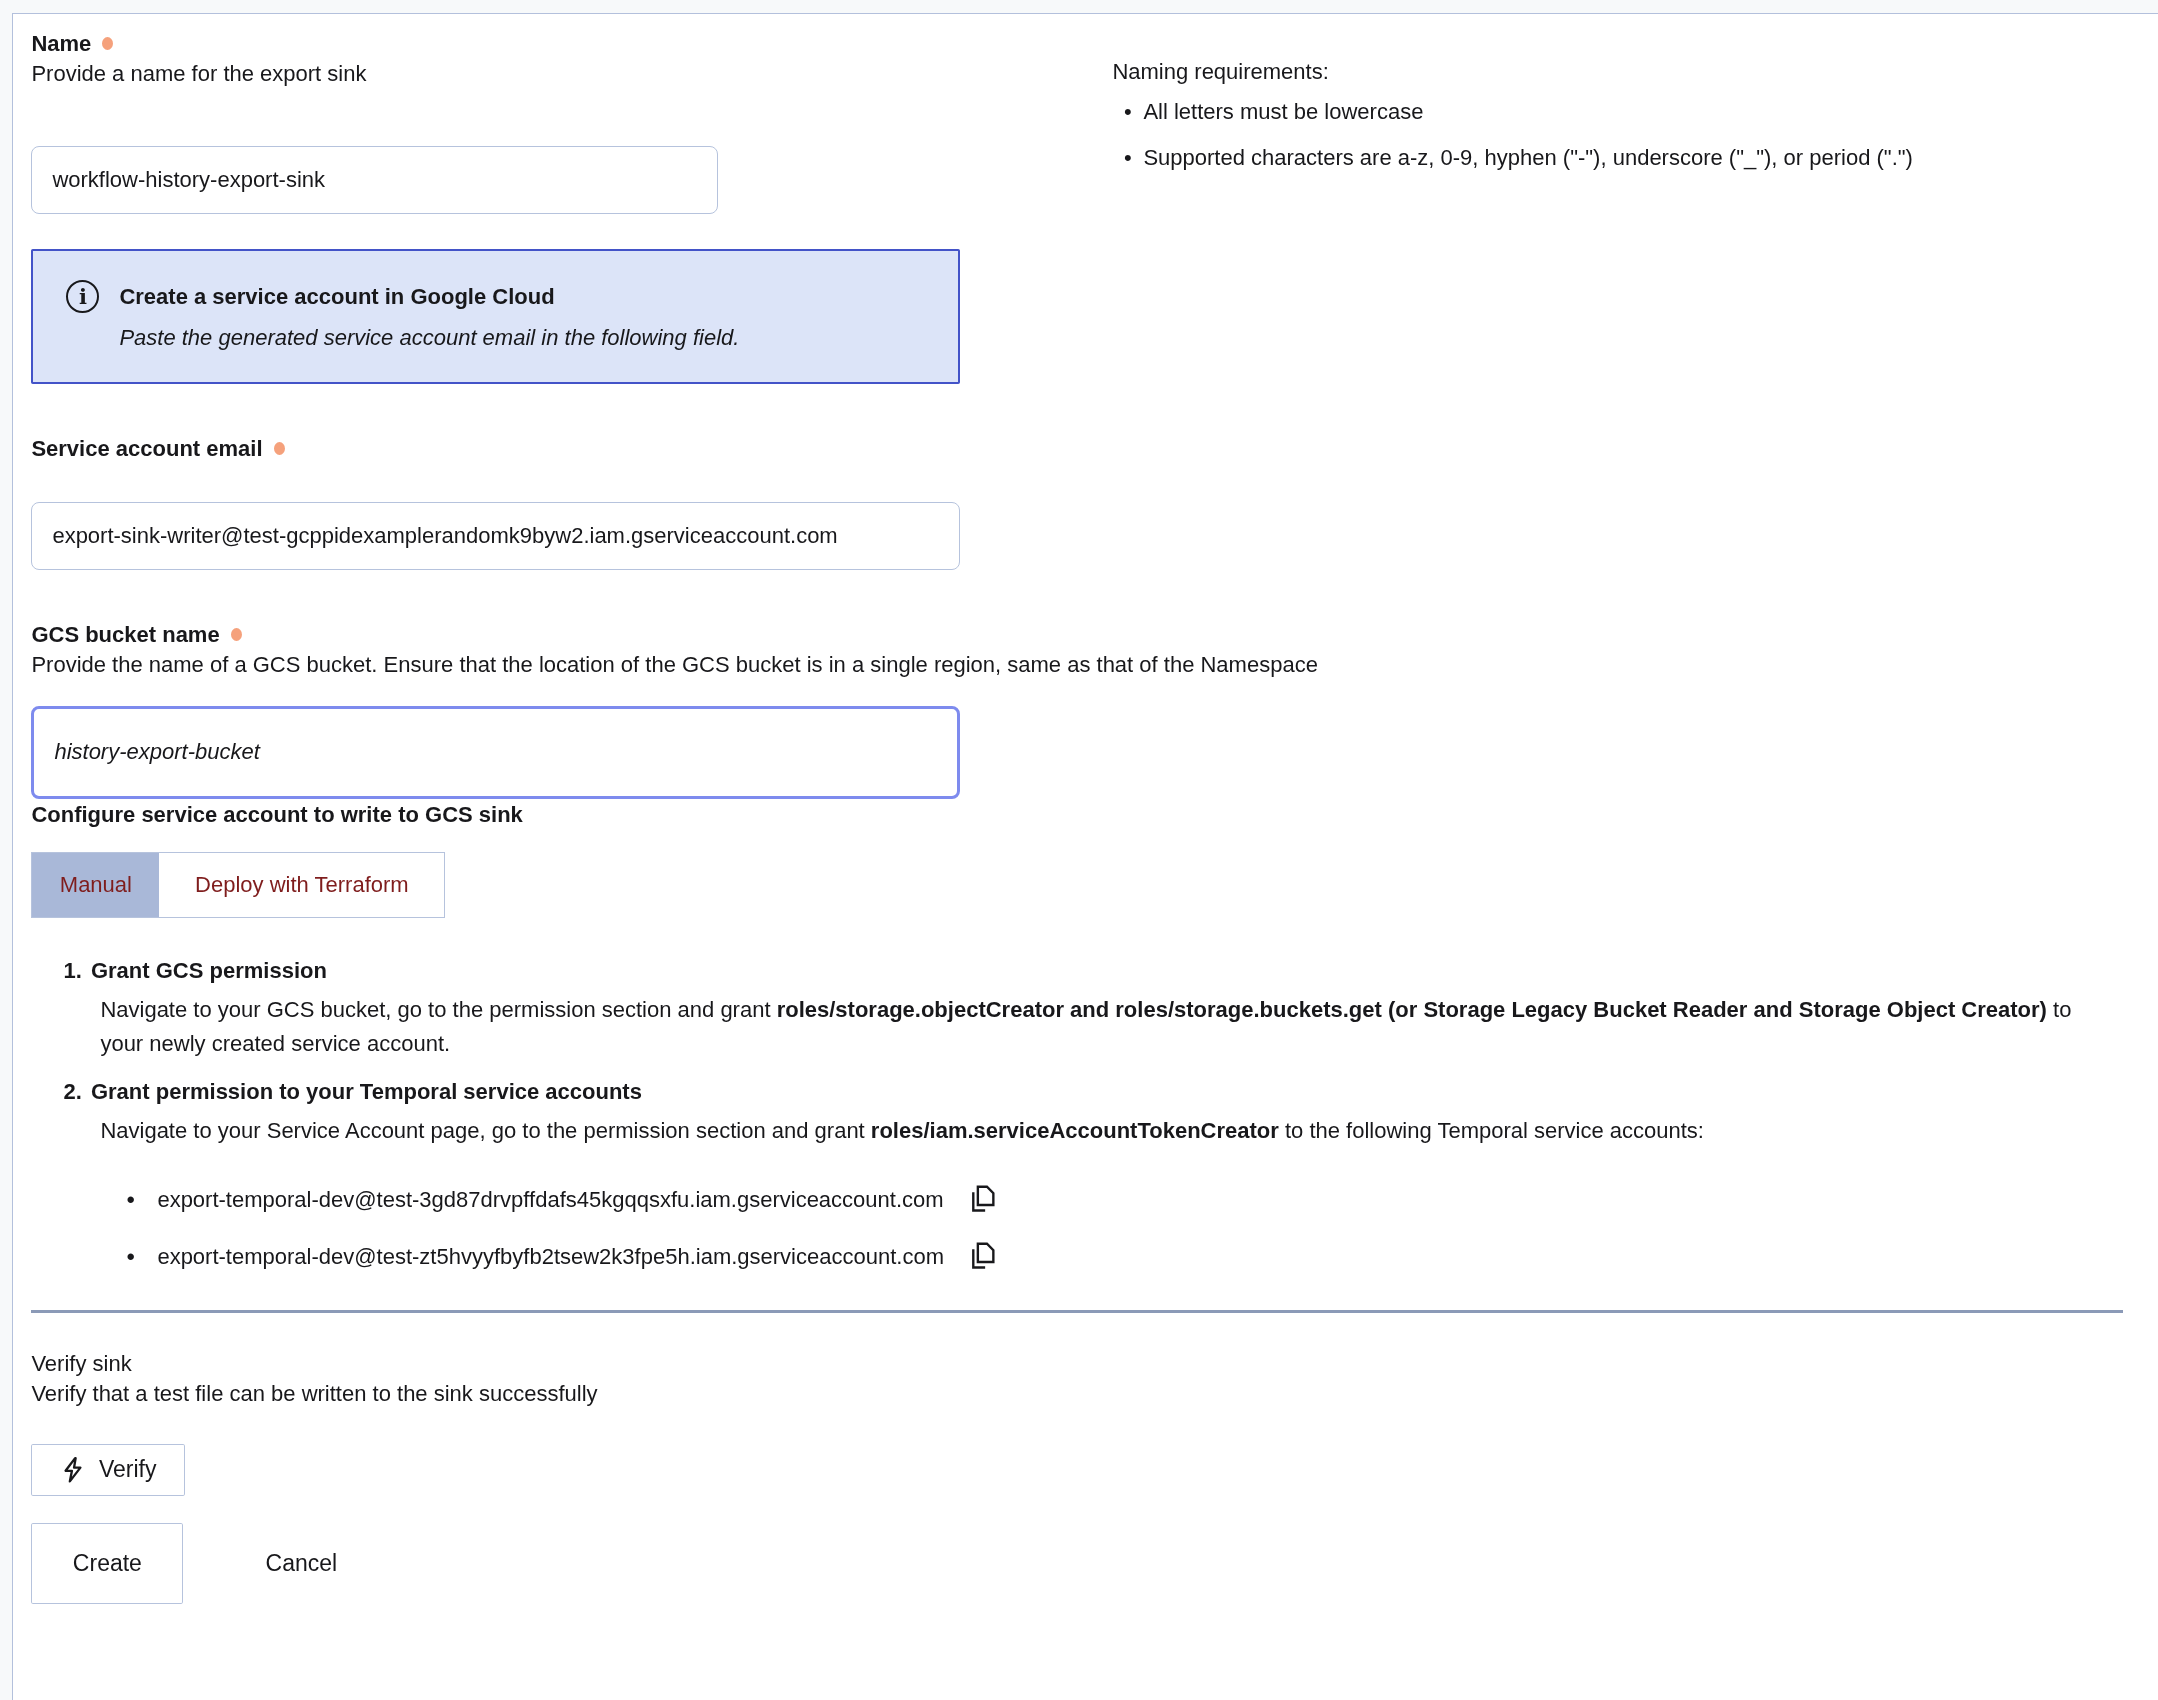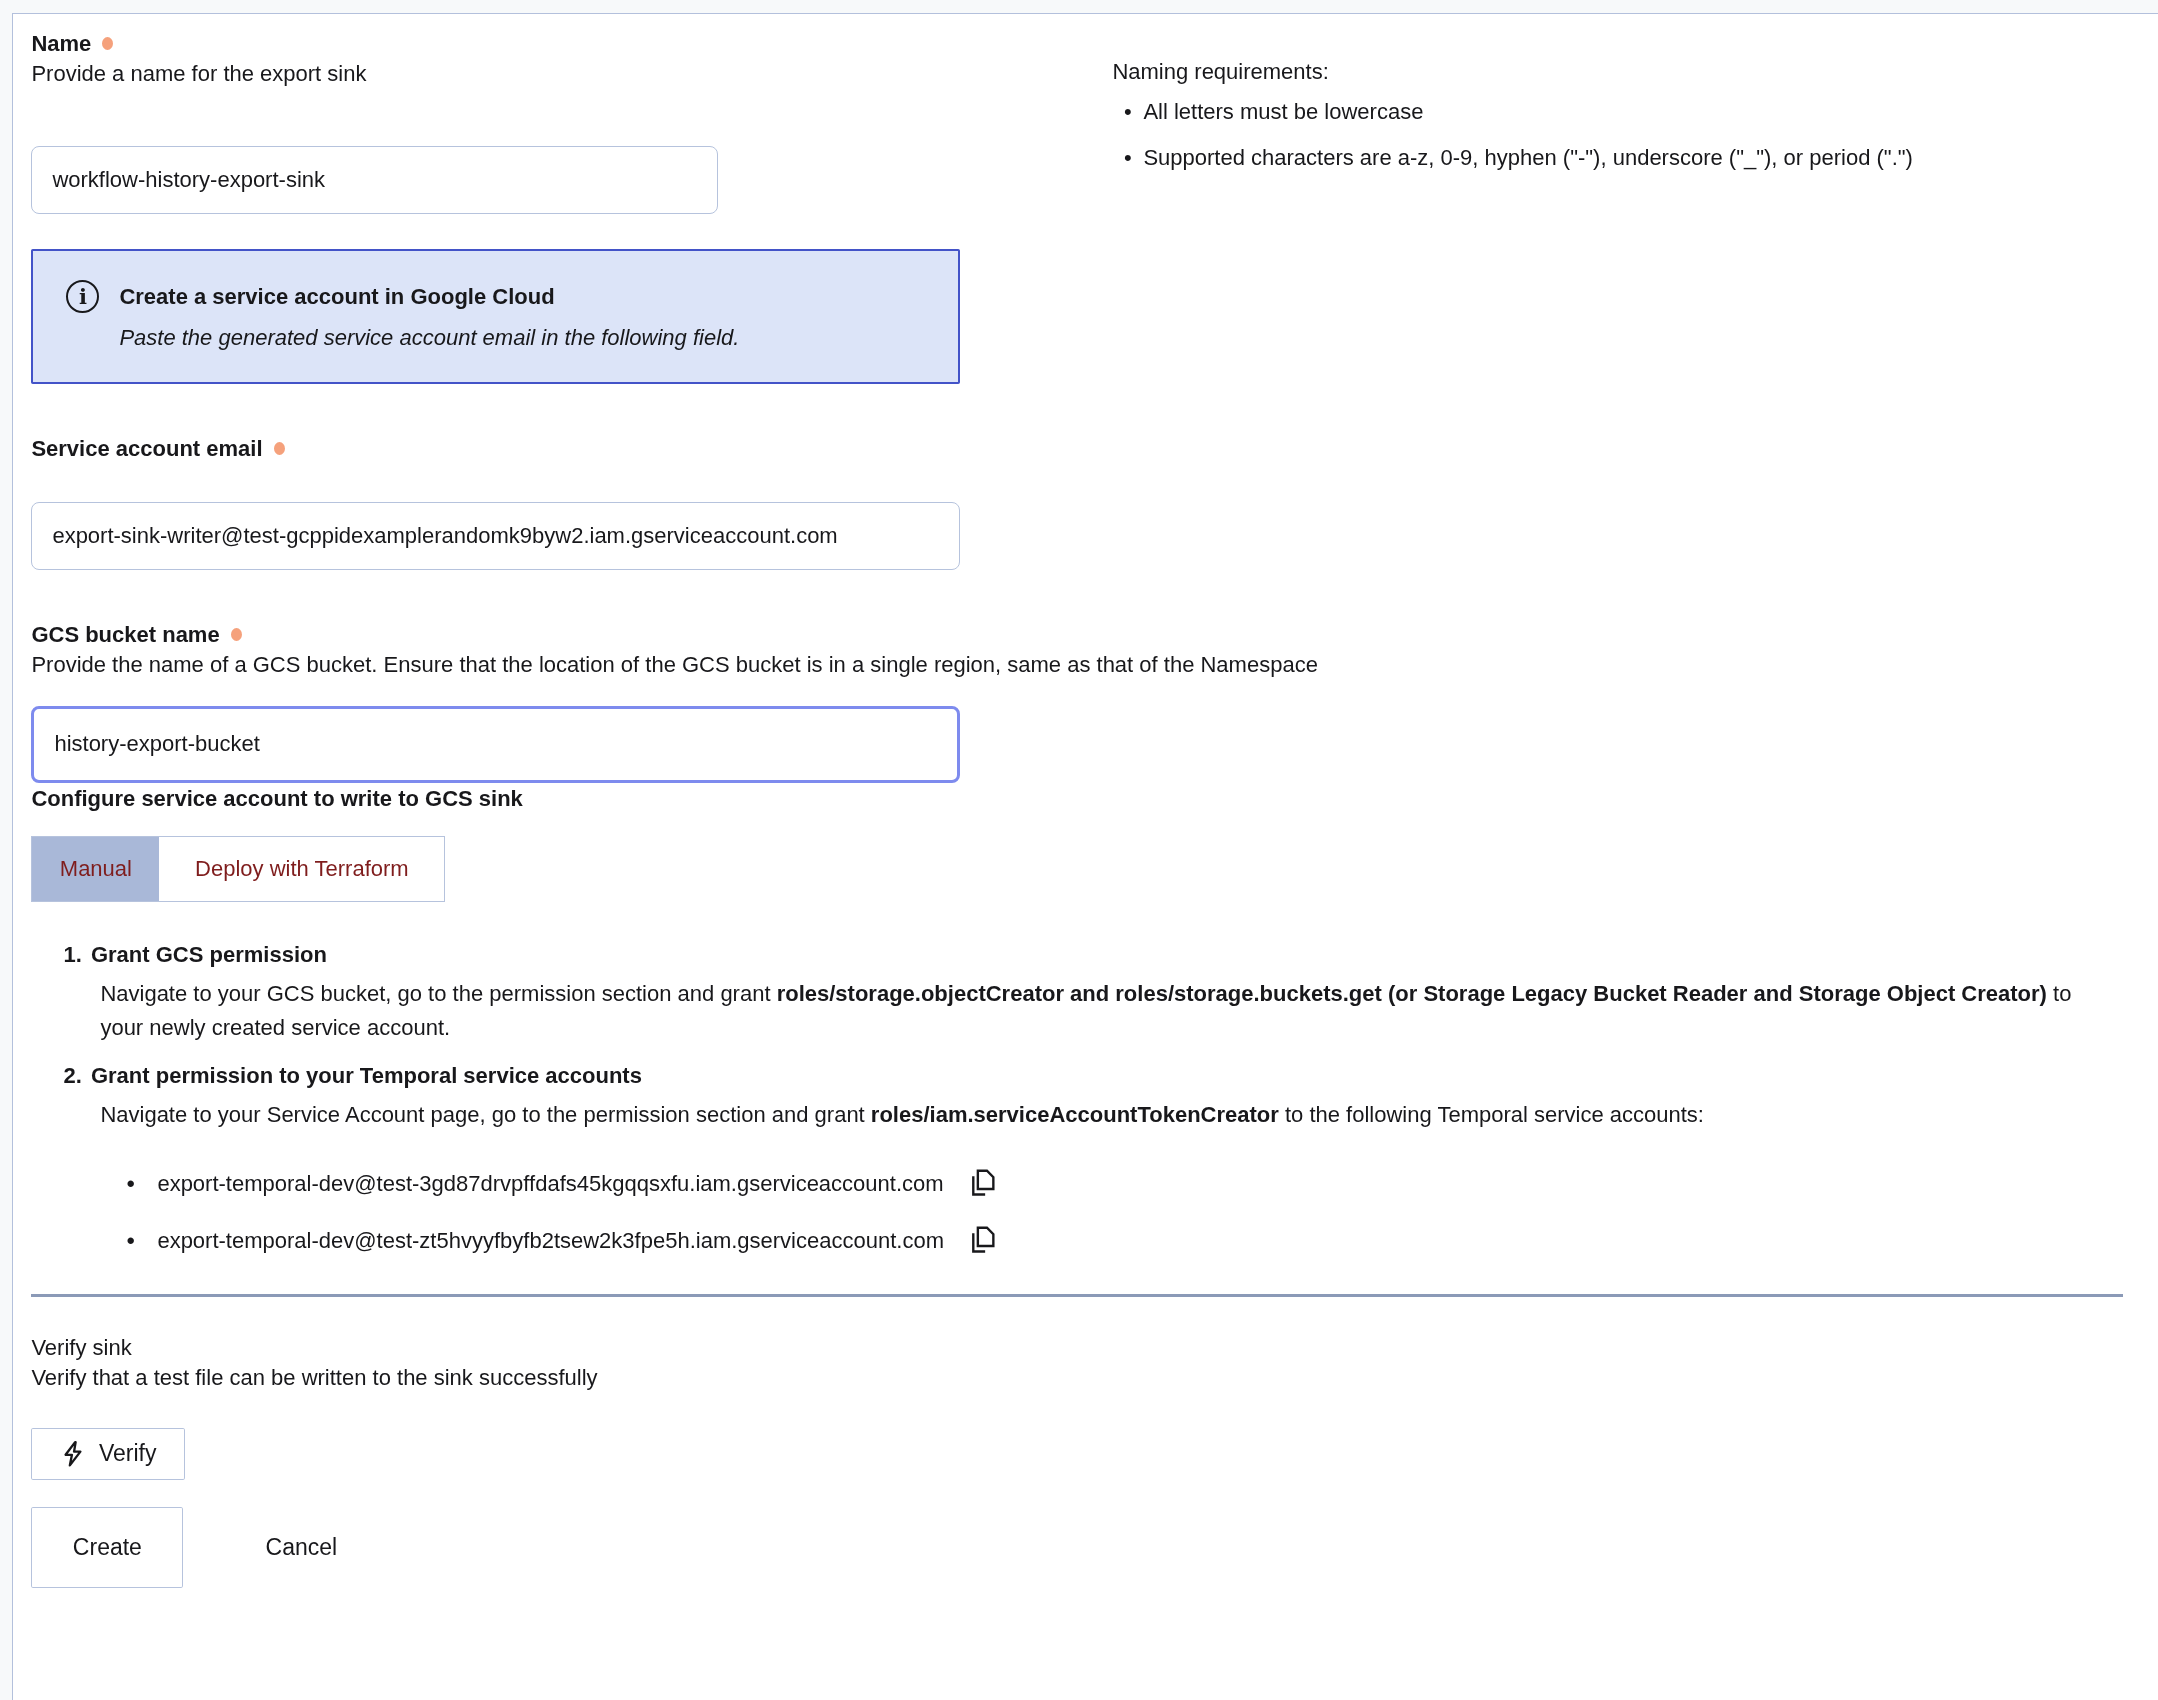--- a/index.html
+++ b/index.html
@@ -33,21 +33,21 @@
     border-radius: 8px;
     background: #fff;
     font-family: "Liberation Sans", sans-serif;
     font-size: 22px;
     color: #18181b;
     padding: 0 20px;
     outline: none;
     width: 929px;
   }
   .text-input.narrow { width: 687px; }
-  .text-input.focused { border: 3.7px solid #7e8bee; height: 77px; }
+  .text-input.focused { border: 3.7px solid #7e8bee; height: 93px; font-style: italic; }
 
   
   .top-row { display: flex; }
   .top-left { flex: 0 0 1081px; }
   .top-left .text-input { margin-top: 57px; }
   .top-right { flex: 1 1 auto; padding-top: 27.5px; }
   .top-right .req-title { line-height: 31px; }
   .req-list { list-style: none; margin-top: 9.2px; }
   .req-list li { display: flex; line-height: 31px; margin-top: 7.3px; }
   .req-list li + li { margin-top: 14.7px; }

